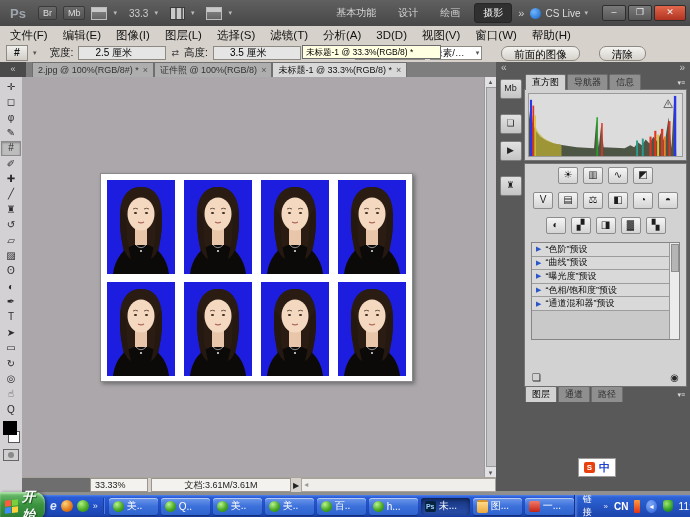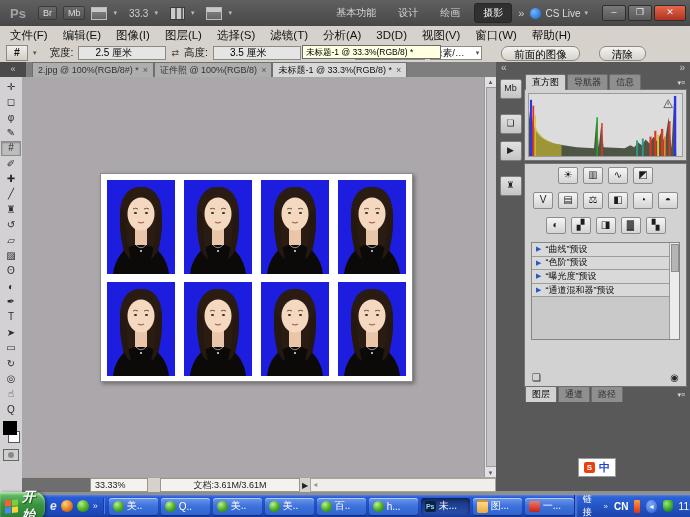--- a/index.html
+++ b/index.html
@@ -87,21 +87,21 @@
   .vscroll{position:absolute;left:484px;top:77px;width:12px;height:400px;background:#e4e1e4;
     border-left:1px solid #9a9a9a;font-size:7px;color:#555;text-align:center;}
   .vthumb{position:absolute;left:1px;top:10px;width:9px;height:378px;background:#c6c3c6;border:1px solid #9a9a9a;}
   .varr{position:absolute;left:0;width:11px;height:9px;line-height:9px;}
   .statusbar{position:absolute;left:22px;top:477px;width:474px;height:14px;background:#d6d2cb;
     display:flex;align-items:center;font-size:9px;color:#222;border-top:1px solid #a8a49c;}
   .corner{width:68px;height:14px;background:#6e6e6e;}
   .sfield{height:12px;border:1px solid #9a968e;background:#f4f2ef;display:flex;align-items:center;
     padding:0 4px;}
   .szoom{width:48px;}
-  .sdoc{width:130px;justify-content:center;margin-left:12px;}
+  .sdoc{width:130px;justify-content:center;margin-left:3px;}
   .sarrow{margin-left:2px;font-size:8px;}
   .hscroll{flex:1;height:12px;background:#f0eeea;border:1px solid #a8a49c;margin-left:2px;
     font-size:8px;color:#999;line-height:11px;padding-left:2px;}
 
   
   .dock{position:absolute;left:496px;top:62px;width:194px;height:429px;background:#595959;}
   .dock-head{height:13px;position:relative;color:#c9c9c9;font-size:10px;}
   .dock-head .dl{position:absolute;left:5px;top:0;} .dock-head .dr{position:absolute;right:5px;top:0;}
   .dock-col{position:absolute;left:3px;top:17px;width:23px;display:flex;flex-direction:column;
     gap:7px;align-items:center;}
@@ -423,29 +423,33 @@
         <div class="irow">
           <span class="aicon">◐</span>
           <span class="aicon">▞</span>
           <span class="aicon">◨</span>
           <span class="aicon">▓</span>
           <span class="aicon">▚</span>
         </div>
         <div class="plist">
           <div class="prow">
             <span class="tri">▶</span>
+            <span>“色阶”预设</span>
+            </div>
+          <div class="prow">
+            <span class="tri">▶</span>
             <span>“曲线”预设</span>
             </div>
           <div class="prow">
             <span class="tri">▶</span>
-            <span>“色阶”预设</span>
+            <span>“曝光度”预设</span>
             </div>
           <div class="prow">
             <span class="tri">▶</span>
-            <span>“曝光度”预设</span>
+            <span>“色相/饱和度”预设</span>
             </div>
           <div class="prow">
             <span class="tri">▶</span>
             <span>“通道混和器”预设</span>
             </div>
           <div class="pscroll">
               <span class="pthumb"></span>
             </div>
         </div>
         <div class="pbottom">

